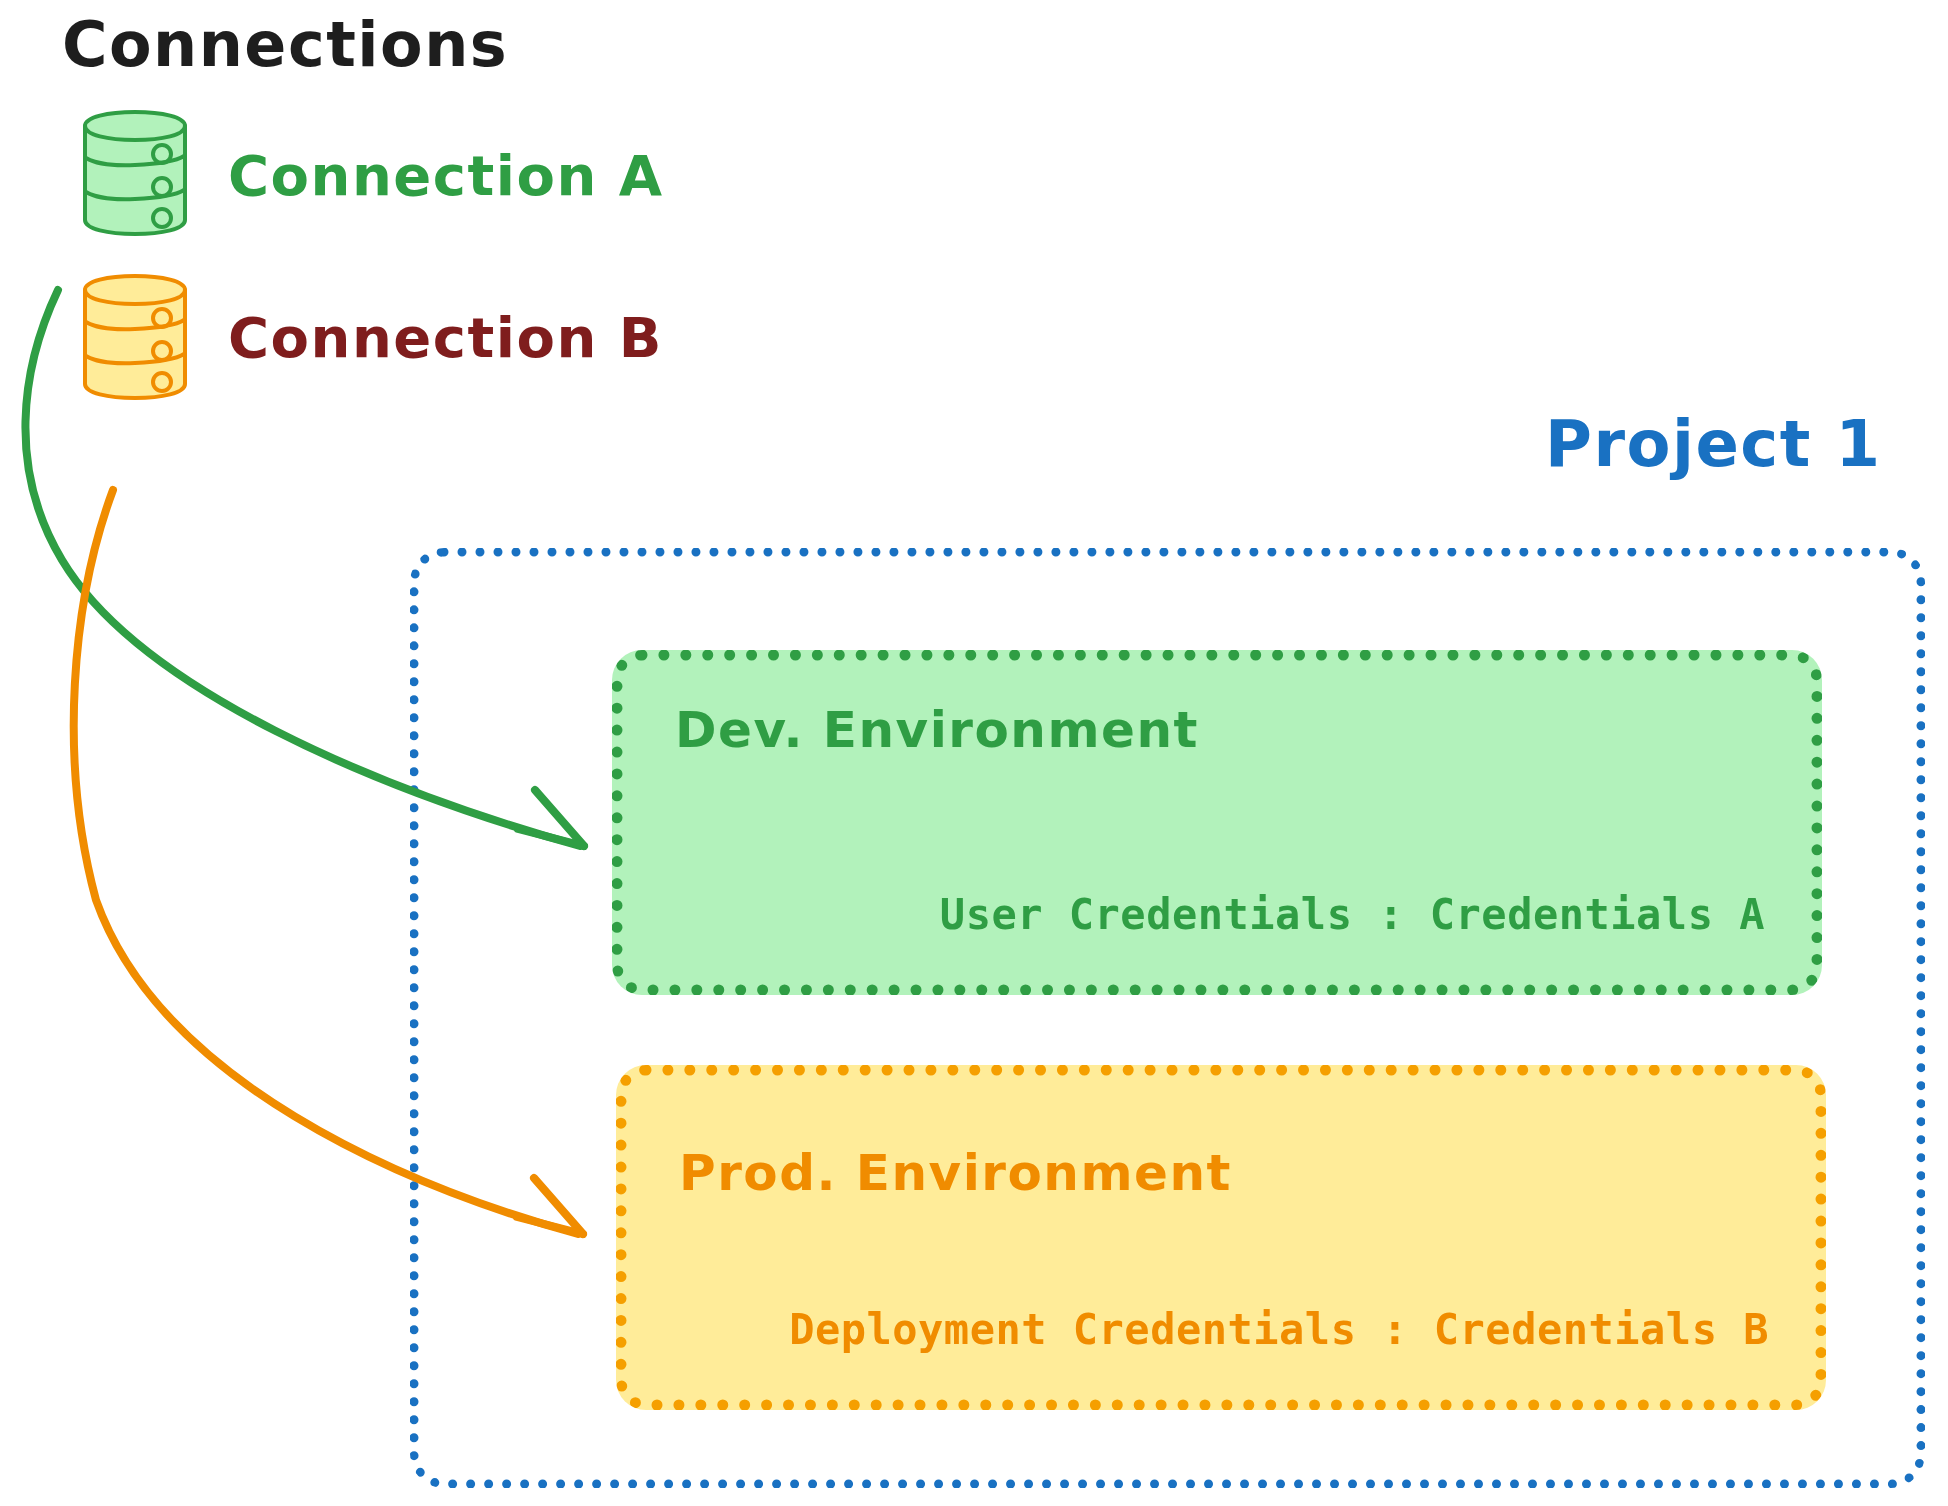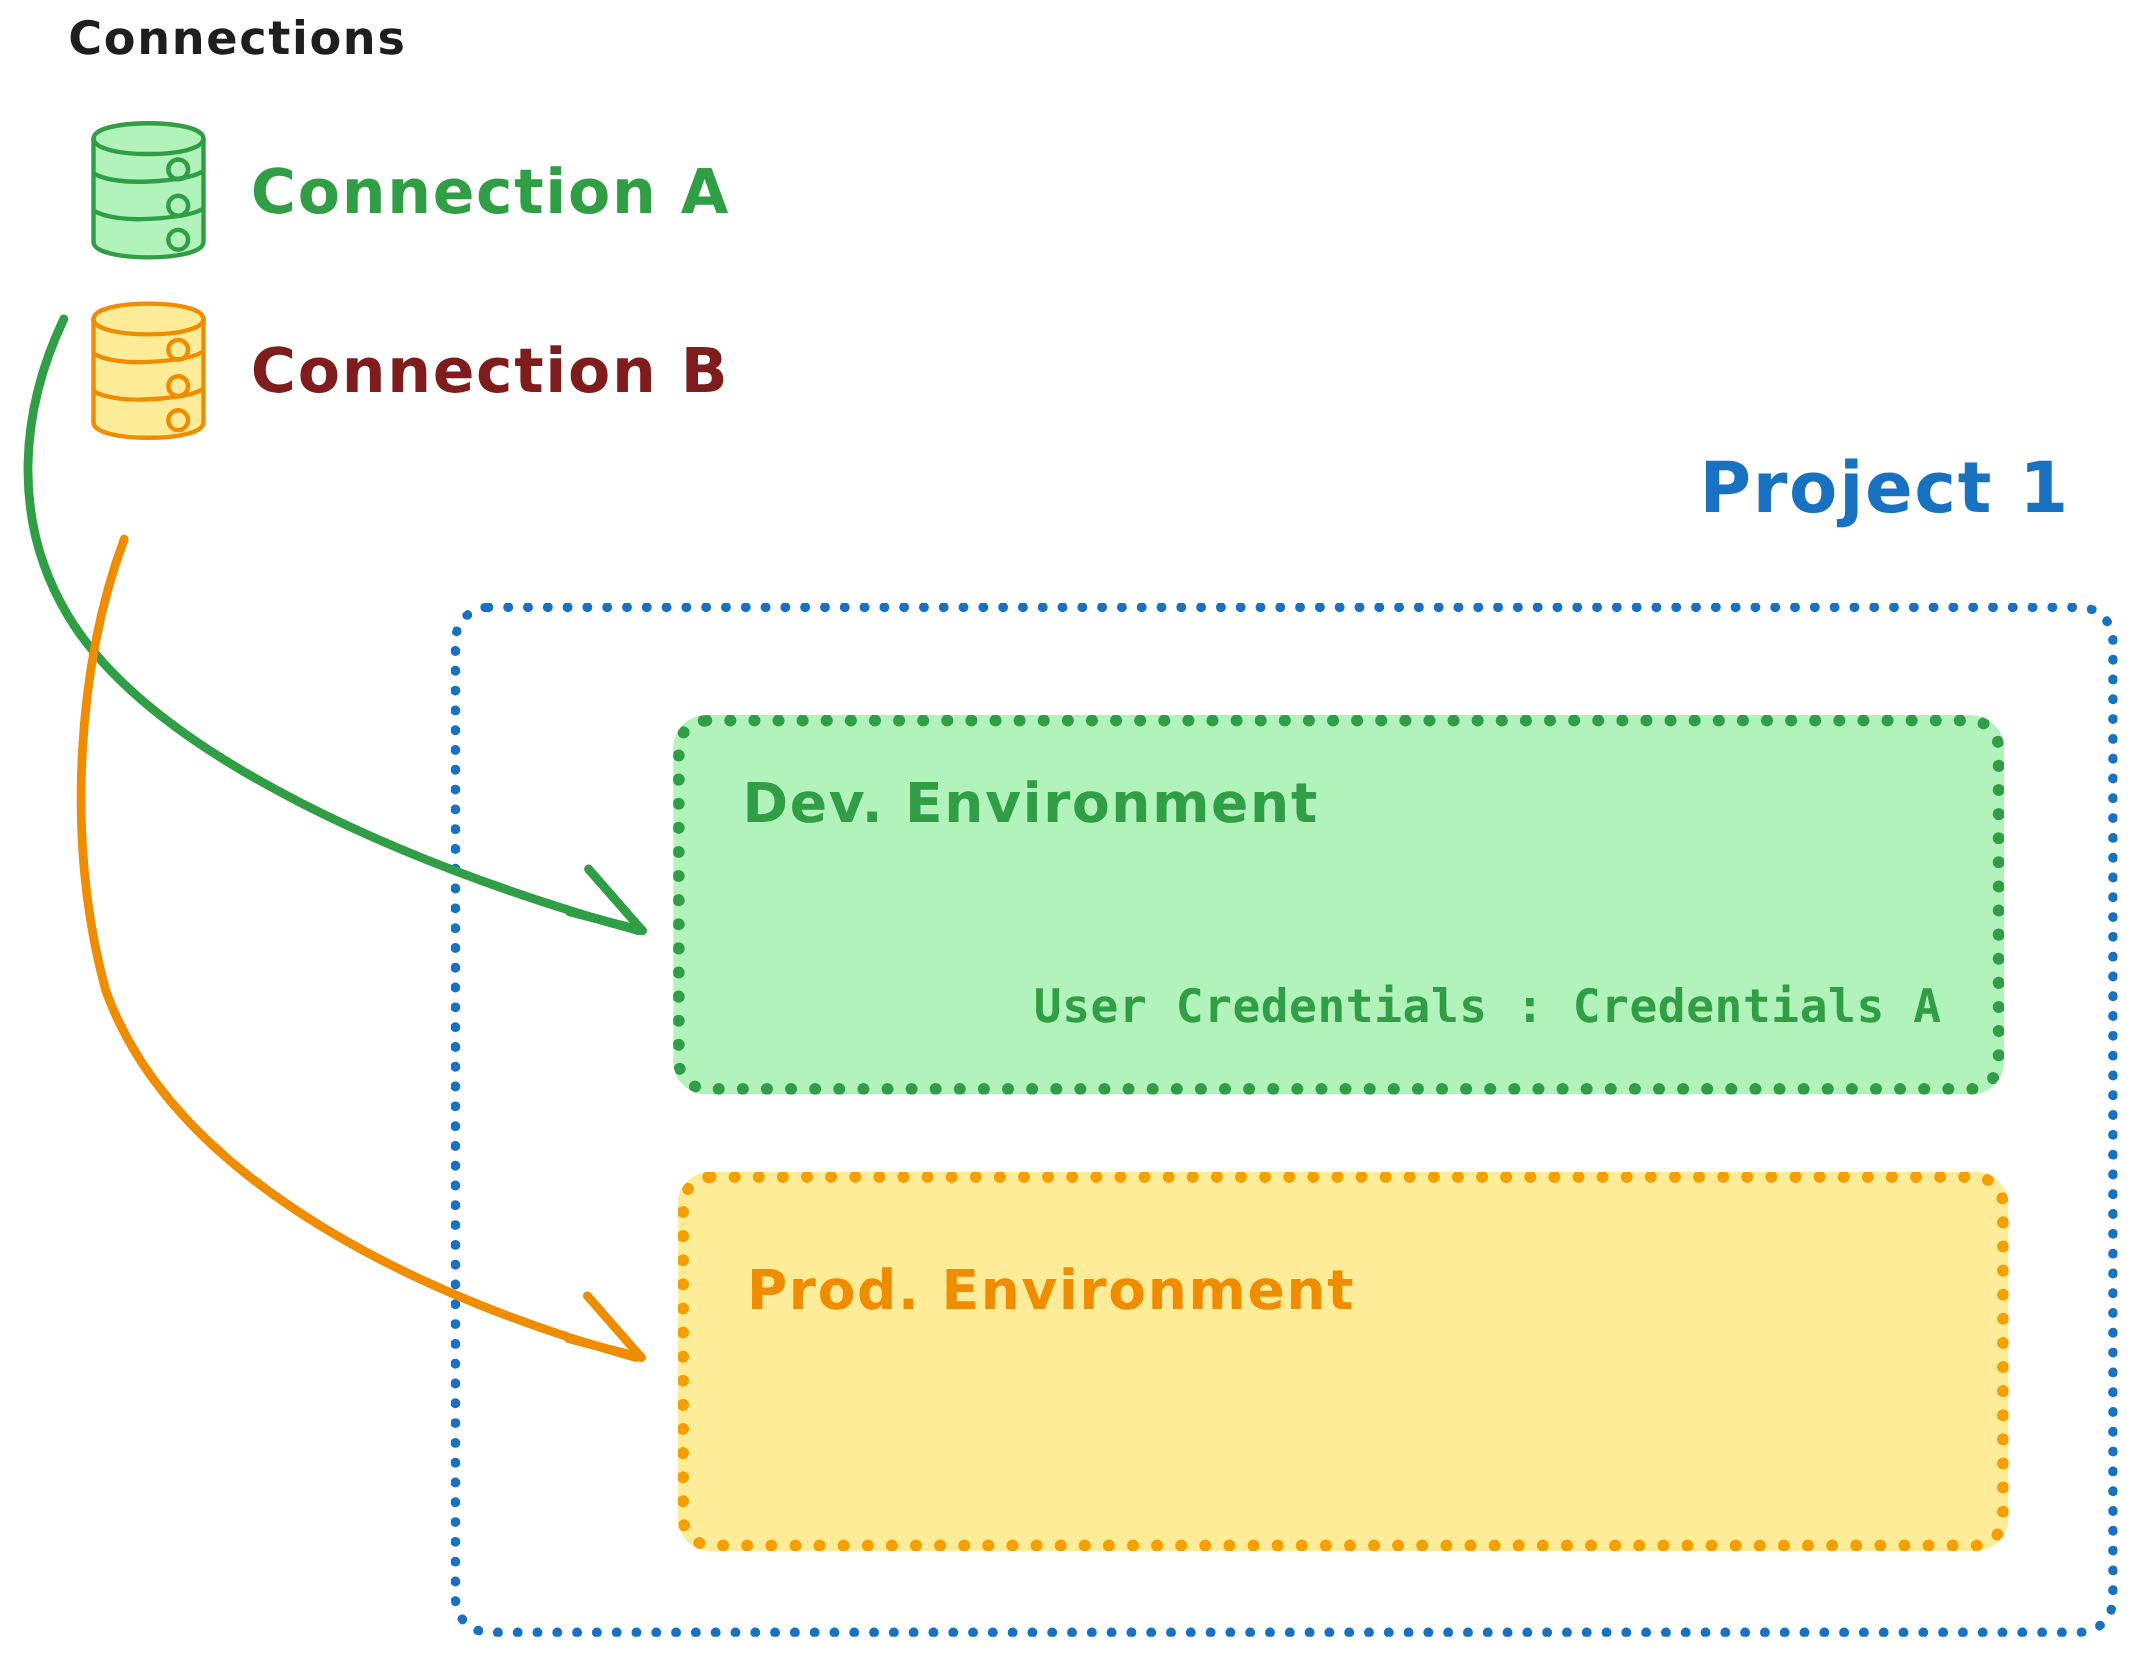--- a/index.html
+++ b/index.html
@@ -31,21 +31,21 @@
     font-weight: 700;
     white-space: nowrap;
     line-height: 1;
   }
 
   
   #title-connections {
     position: absolute;
     left: 62px;
     top: 14px;
-    font-size: 42px;
+    font-size: 62px;
     color: #1e1e1e;
   }
 
   
   .conn-label {
     position: absolute;
     font-size: 56px;
   }
   #label-connection-a {
     left: 228px;
@@ -174,20 +174,21 @@
 
   <div id="project-container"></div>
 
   <div id="env-box-dev" class="env-box">
     <div class="env-title hand">Dev. Environment</div>
     <div class="env-cred mono">User Credentials : Credentials A</div>
   </div>
 
   <div id="env-box-prod" class="env-box">
     <div class="env-title hand">Prod. Environment</div>
+    <div class="env-cred mono">Deployment Credentials : Credentials B</div>
   </div>
 
   <svg id="arrows" viewBox="0 0 1948 1506">
 
     <g fill="none" stroke="#2f9e44" stroke-width="8" stroke-linecap="round" stroke-linejoin="round">
       <path d="M58 290
                C20 370 8 470 62 560
                C140 690 380 790 580 846"></path>
       <path d="M584 846 L535 790"></path>
       <path d="M584 846 L518 829"></path>

